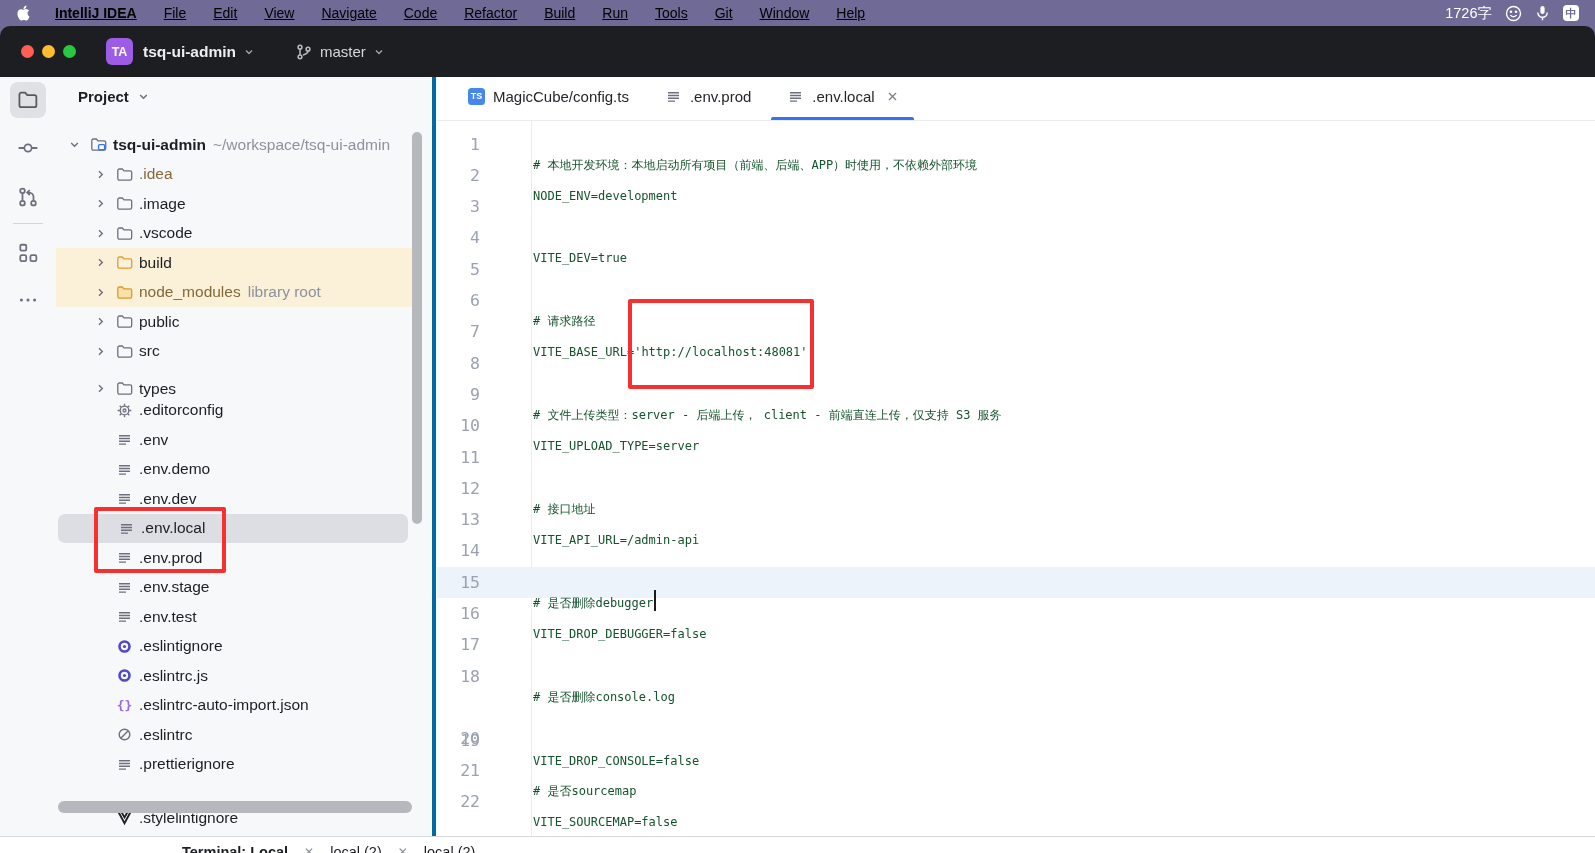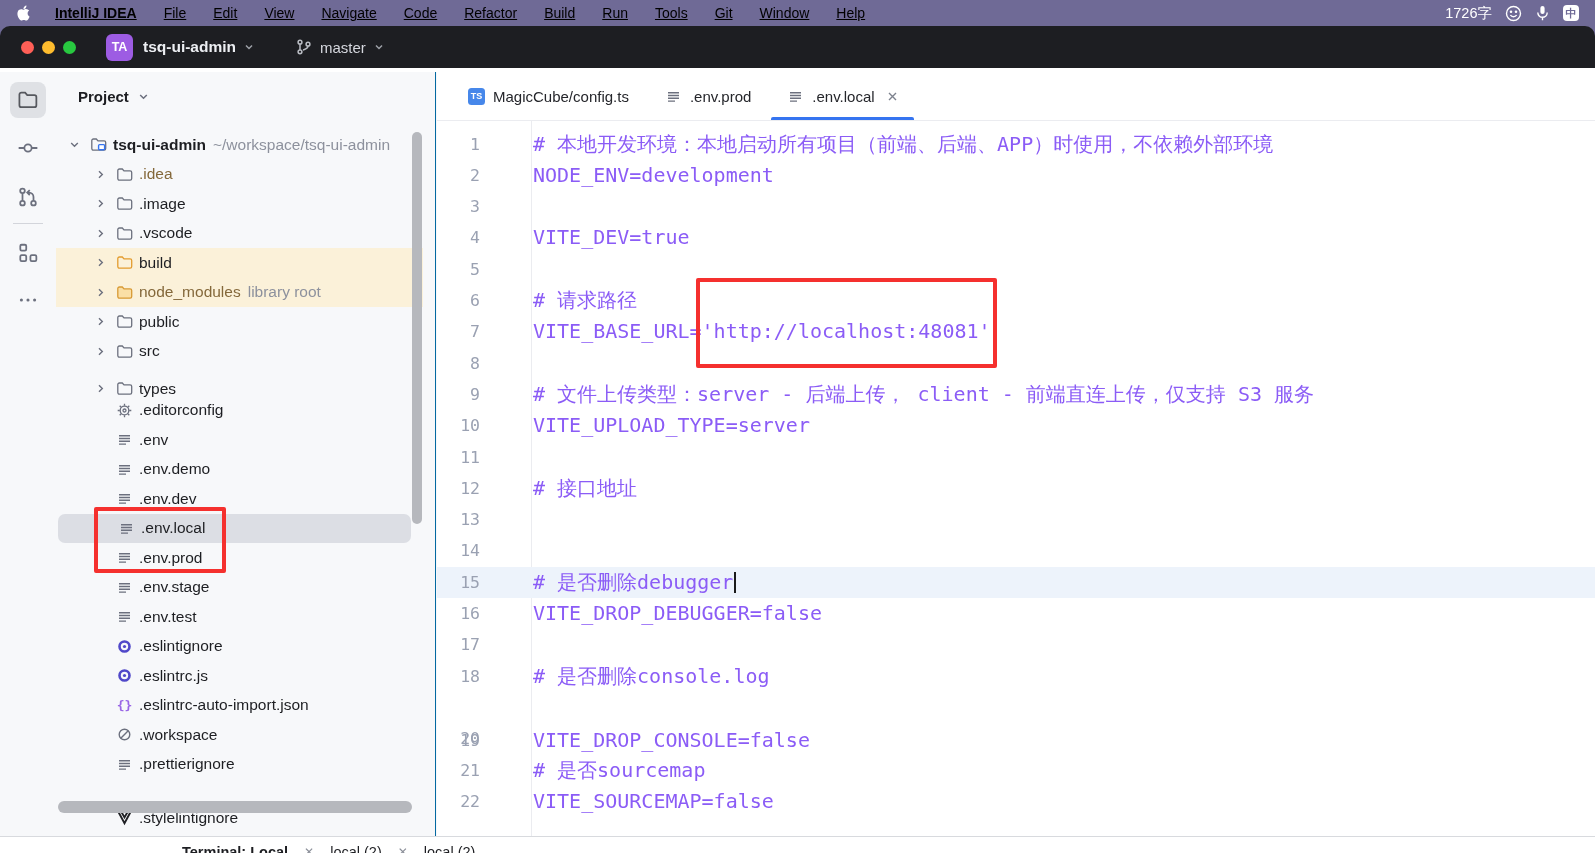--- a/index.html
+++ b/index.html
@@ -15,21 +15,21 @@
   .menu-item { white-space:nowrap; color:#000000;text-decoration:underline; }
   .menu-item.bold { font-weight:700; }
   #menubar-right { margin-left:auto; display:flex; align-items:center; gap:13px; }
   #word-count { font-size:14.5px; color:#ffffff; }
   .mb-ic { display:flex; align-items:center; justify-content:center; }
   #input-source-badge { width:16px; height:16px; background:#ffffff; border-radius:4px;
       color:#6f6a96; font-size:11px; font-weight:700; display:flex; align-items:center; justify-content:center; }
 
   
   #corner-bg { position:absolute; top:26px; left:0; right:0; height:14px; background:#6f6a96; }
-  #titlebar { position:absolute; top:26px; left:0; right:0; height:42px; background:#1d1e22;
+  #titlebar { position:absolute; top:26px; left:0; right:0; height:51px; background:#1d1e22;
               border-radius:10px 10px 0 0; display:flex; align-items:center; z-index:4; }
   #traffic { display:flex; gap:8px; padding-left:21px; }
   .tl { width:13px; height:13px; border-radius:50%; }
   #tl-close{ background:#ff5f57; } #tl-min{ background:#febc2e; } #tl-zoom{ background:#28c840; }
   #avatar { width:27px; height:27px; margin-left:30px; border-radius:6px; background:#9d5ce3;
             color:#fff; font-size:12.5px; font-weight:700; display:flex; align-items:center; justify-content:center; }
   #project-name { margin-left:10px; color:#eceef2; font-size:15.5px; font-weight:600; }
   .tb-chev { margin-left:7px; }
   #branch-group { display:flex; align-items:center; margin-left:40px; }
   #branch-name { margin-left:7px; color:#d5d7de; font-size:15px; }
@@ -39,21 +39,21 @@
 
   
   #activity-bar { position:absolute; left:0; top:0; width:56px; height:100%; }
   .act-btn { position:absolute; left:10px; width:36px; height:36px; border-radius:8px;
              display:flex; align-items:center; justify-content:center; }
   .act-btn.selected { background:#dfe1e5; }
   #act-divider { position:absolute; left:13px; top:151px; width:30px; height:1px; background:#d3d5db; }
 
   
   #project-panel { position:absolute; left:56px; top:0; width:380px; height:100%;
-                   border-right:1px solid #0369a1; background:#f7f8fa; overflow:hidden; }
+                   border-right:4px solid #0369a1; background:#f7f8fa; overflow:hidden; }
   #panel-header { position:absolute; top:16px; left:22px; display:flex; align-items:center; gap:8px; }
   #panel-title { font-size:15px; font-weight:700; color:#1d1e22; }
   .tree-row { position:absolute; left:0; right:0; height:29.5px; display:flex; align-items:center;
               font-size:15.5px; color:#1d1e22; white-space:nowrap; }
   .tree-row .pad0 { width:10px; flex:none; } .tree-row .pad1 { width:36px; flex:none; }
   .tree-row .chev { width:16px; flex:none; display:flex; align-items:center; justify-content:center; }
   .tree-row .t-icon { width:17px; height:17px; flex:none; margin-left:8px; display:flex; align-items:center; justify-content:center; }
   .tree-row .lbl { margin-left:6px; }
   .tree-row .lbl.b { font-weight:700; }
   .tree-row .sfx { margin-left:7px; color:#8d919d; }
@@ -79,21 +79,21 @@
          font-size:9px; font-weight:700; display:flex; align-items:center; justify-content:center; flex:none; }
   .tab .close { margin-left:4px; display:flex; align-items:center; }
 
   #code-area { position:absolute; top:49px; left:0; right:0; bottom:0; overflow:hidden; }
   #gutter-line { position:absolute; left:94px; top:0; bottom:0; width:1px; background:#ebecf0; }
   .code-line { position:absolute; left:0; right:0; height:31.3px; line-height:31.3px; }
   .code-line.current { background:#edf3fb; }
   .ln { position:absolute; left:0; width:43px; text-align:right;
         font-family:"DejaVu Sans Mono", monospace; font-size:16.5px; color:#9aa1b2; }
   .code { position:absolute; left:96px; font-family:"DejaVu Sans Mono", monospace;
-          font-size:20px; color:#8b5cf6; white-space:pre; }
+          font-size:12px; color:#14532d; white-space:pre;margin-top:21px; }
   .boxed { position:relative; display:inline-block; }
   .boxed::after { content:""; position:absolute; left:-6px; right:-6px; top:-38px; bottom:-20px;
                   border:4px solid #f5302e; border-radius:2px; }
   .caret { display:inline-block; width:2px; height:21px; background:#1b1b1b; vertical-align:-4px; margin-left:1px; }
   #annotation-note { position:absolute; left:575px; top:220px; font-size:47px; font-weight:700;
                      color:#fb3030; letter-spacing:3px; white-space:nowrap; }
 
   
   #bottombar { position:absolute; left:0; right:0; bottom:0; height:17px; background:#ffffff;
                border-top:1px solid #d8dade; overflow:hidden; }
@@ -481,21 +481,21 @@
           </div>
           <div class="tree-row" style="top: 648px;">
             <span class="pad1"></span>
             <span class="chev"></span>
             <span class="t-icon">
               <svg width="17" height="17" viewBox="0 0 17 17" fill="none" stroke="#6c707e" stroke-width="1.4">
                 <circle cx="8.5" cy="8.5" r="5.3"></circle>
                 <path d="M4.8 12.2L12.2 4.8"></path>
               </svg>
             </span>
-            <span class="lbl">.workspace</span>
+            <span class="lbl">.eslintrc</span>
           </div>
           <div class="tree-row" style="top: 677.5px;">
             <span class="pad1"></span>
             <span class="chev"></span>
             <span class="t-icon">
               <svg width="17" height="17" viewBox="0 0 17 17" fill="none" stroke="#6c707e" stroke-width="1.4">
                 <path d="M3 4.7h11 M3 7.5h11 M3 10.3h11 M3 13.1h7"></path>
               </svg>
             </span>
             <span class="lbl">.prettierignore</span>
@@ -591,20 +591,21 @@
             <div class="code-line" style="top: 320.5px;">
               <span class="ln">11</span>
               <span class="code"></span>
             </div>
             <div class="code-line" style="top: 351.8px;">
               <span class="ln">12</span>
               <span class="code"># 接口地址</span>
             </div>
             <div class="code-line" style="top: 383.1px;">
               <span class="ln">13</span>
+              <span class="code">VITE_API_URL=/admin-api</span>
             </div>
             <div class="code-line" style="top: 414.4px;">
               <span class="ln">14</span>
               <span class="code"></span>
             </div>
             <div class="code-line current" style="top: 445.7px;">
               <span class="ln">15</span>
               <span class="code"># 是否删除debugger<span class="caret"></span></span>
             </div>
             <div class="code-line" style="top: 477px;">

